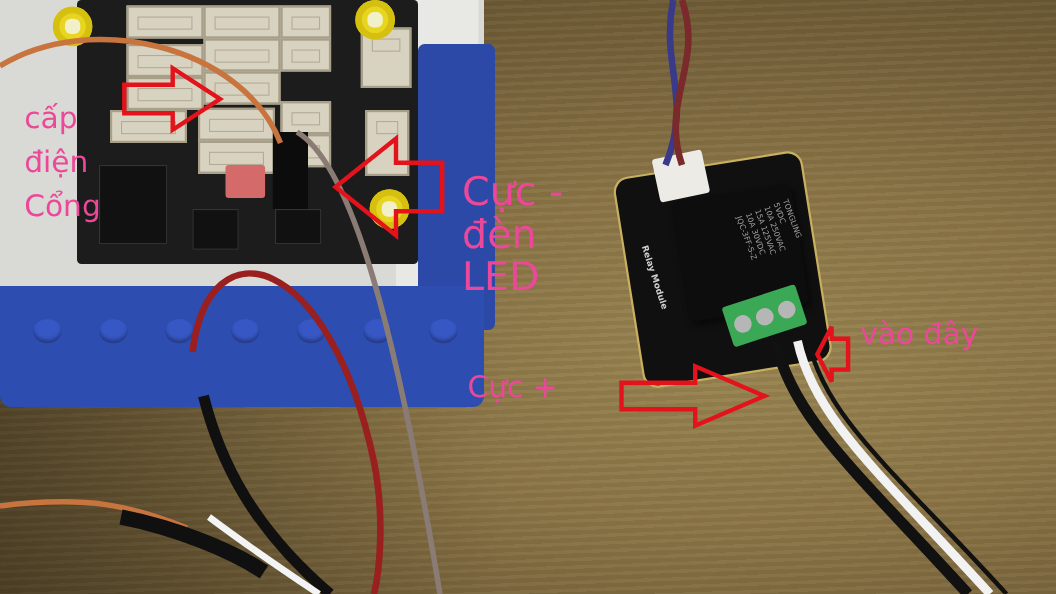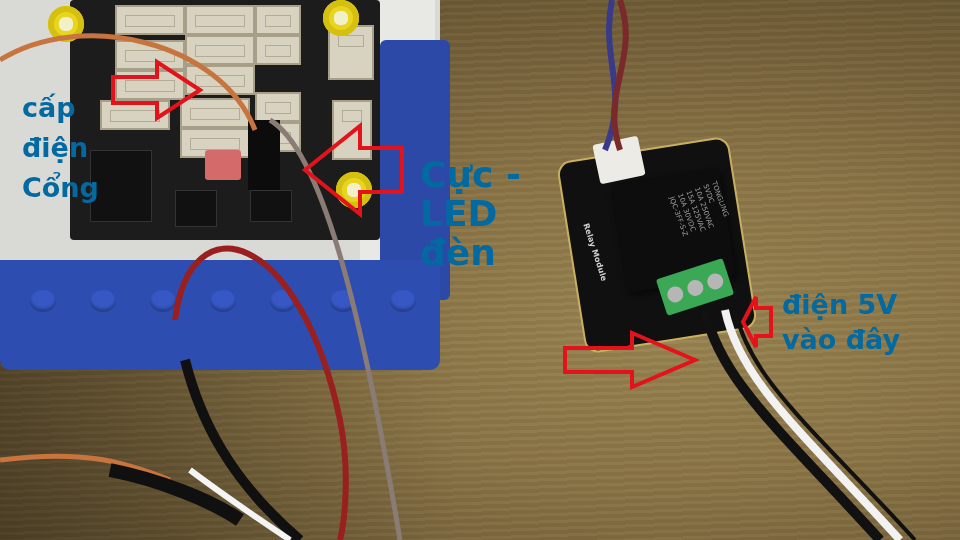--- a/index.html
+++ b/index.html
@@ -34,21 +34,21 @@
   .relay-box{position:absolute;left:618px;top:175px;width:110px;height:110px;background:#0d0d0d;border-radius:6px;transform:rotate(-9deg);
      box-shadow:2px 4px 6px rgba(0,0,0,.5);}
   .relay-text{position:absolute;left:660px;top:182px;width:60px;height:80px;transform:rotate(70deg);color:#a0a0a0;font-size:7px;line-height:9px;}
   .terminal{position:absolute;left:660px;top:268px;width:70px;height:38px;background:#3aa854;transform:rotate(-18deg);border-radius:3px;}
   .terminal .screw{position:absolute;top:12px;width:16px;height:16px;border-radius:50%;background:#b6b6b6;}
   .white-conn{position:absolute;left:596px;top:140px;width:46px;height:40px;background:#ecebe6;border-radius:3px;transform:rotate(-12deg);}
   .module-label{position:absolute;left:590px;top:222px;color:#cfcfcf;font-size:8px;font-weight:bold;transform:rotate(72deg);transform-origin:left top;white-space:nowrap;}
   
   svg.wires{position:absolute;left:0;top:0;}
   
-  .ann{position:absolute;color:#0369a1;font-family:"DejaVu Sans",sans-serif;font-weight:bold;line-height:1.0;}
+  .ann{position:absolute;color:#ec4899;font-family:"DejaVu Sans",sans-serif;font-weight:normal;line-height:1.0;}
   .a1{left:22px;top:88px;font-size:27px;line-height:40px;}
   .a2{left:420px;top:155px;font-size:36px;line-height:39px;}
   .a3{left:425px;top:335px;font-size:27px;line-height:36px;}
   .a4{left:782px;top:287px;font-size:27px;line-height:35px;}
   svg.arrows{position:absolute;left:0;top:0;}
 </style>
 </head>
 <body>
 
 <div class="scene">
@@ -144,22 +144,22 @@
     <polygon points="771,308 756,308 756,297 743,322 756,347 756,336 771,336" fill="none" stroke="#e3121b" stroke-width="4"></polygon>
   </svg>
 
   <div class="ann a1">
     <div>cấp</div>
     <div>điện</div>
     <div>Cổng</div>
   </div>
   <div class="ann a2">
     <div>Cực -</div>
+    <div>đèn</div>
     <div>LED</div>
-    <div>đèn</div>
   </div>
   <div class="ann a3">
+    <div>Cực +</div>
   </div>
   <div class="ann a4">
-    <div>điện 5V</div>
     <div>vào đây</div>
   </div>
 </div>
 
 </body></html>

